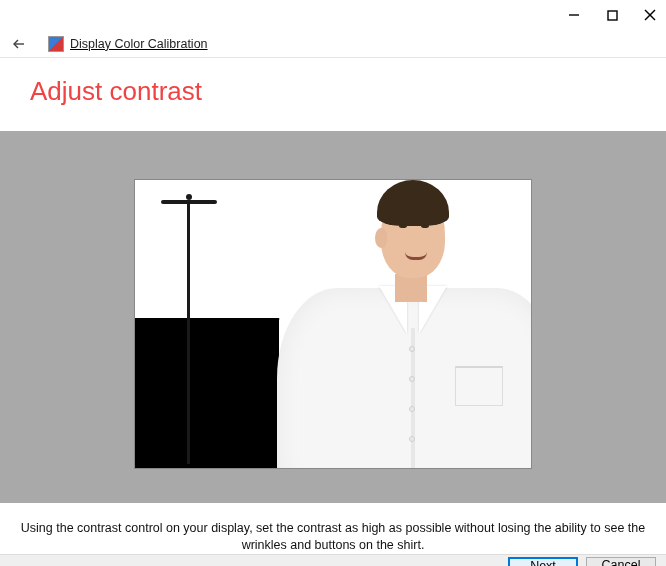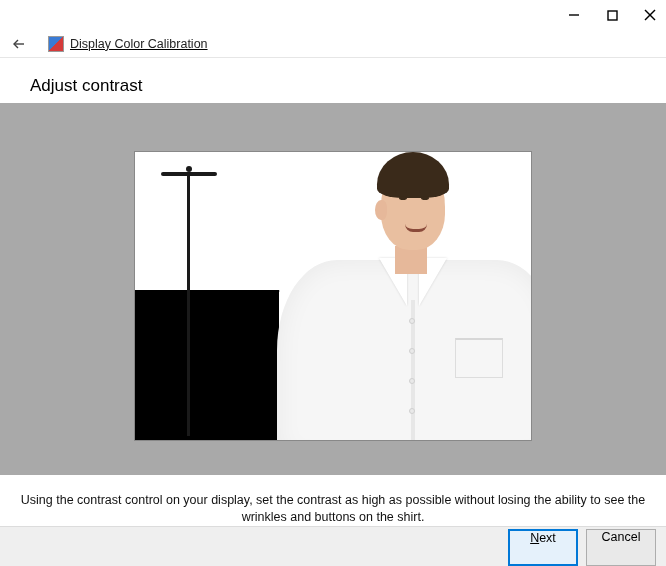--- a/index.html
+++ b/index.html
@@ -45,23 +45,23 @@
     margin-right: 6px;
     background: linear-gradient(135deg,#3a7bd5 0 50%,#d53a3a 50% 100%);
     border: 1px solid #999;
   }
   .app-title {
     font-size: 12.5px;
     color: #222;
   }
   
   .page-heading {
-    padding: 18px 30px 7px;
-    font-size: 17px;
-    color: #000000;
+    padding: 18px 30px 24px;
+    font-size: 26px;
+    color: #ef4444;
     font-weight: 400;
   }
   
   .content-area {
     background: #a9a9a9;
     width: 100%;
     height: 372px;
     position: relative;
     display: flex;
     justify-content: center;

